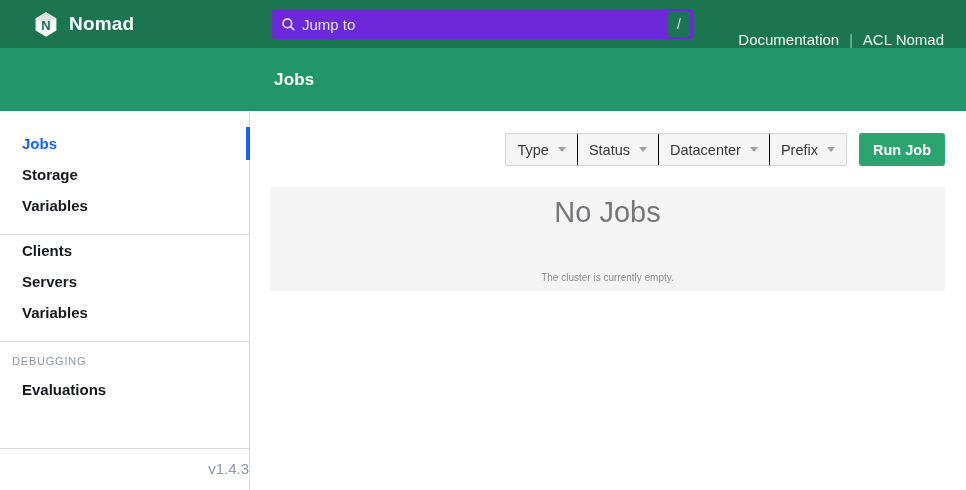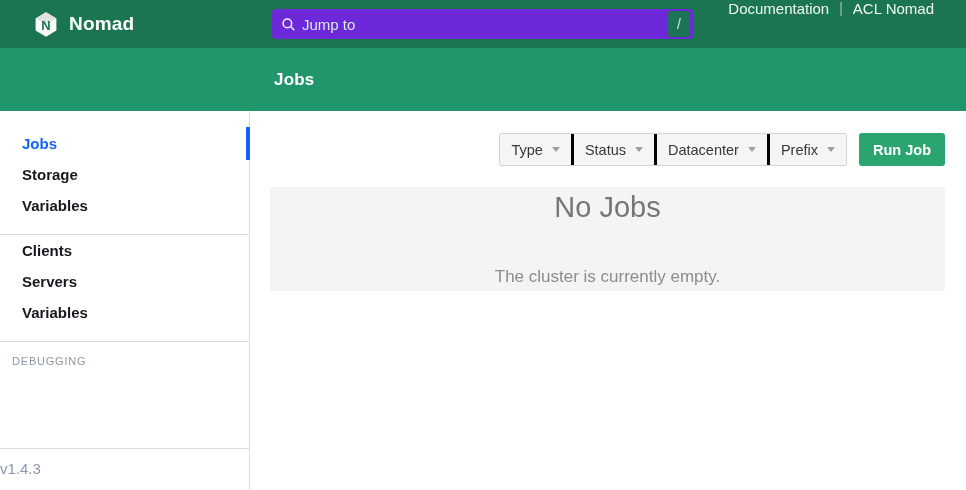--- a/index.html
+++ b/index.html
@@ -62,25 +62,25 @@
     background: #1d7355;
     color: #d3e4db;
     font-size: 14px;
     display: flex;
     align-items: center;
     justify-content: center;
     margin-right: 1px;
   }
   .top-links {
     position: absolute;
-    right: 32px;
+    right: 22px;
     top: 0;
     height: 48px;
     display: flex;
-    align-items: flex-start;
+    align-items: flex-end;
     gap: 10px;
   }
   .top-link {
     color: #f2f9f5;
     font-size: 15px;
     text-decoration: none;
     cursor: pointer;
   }
   .top-links .sep { color: rgba(255,255,255,0.55); font-size: 14px; }
 
@@ -141,21 +141,21 @@
   .section-heading {
     padding: 13px 0 7px 12px;
     font-size: 11px;
     letter-spacing: 0.8px;
     color: #8d96a8;
     font-weight: 400;
   }
   .sidebar-footer {
     margin-top: auto;
     border-top: 1px solid #d9dde3;
-    text-align: left;
+    text-align: right;
     padding: 11px 0 13px 0;
     color: #8d96a8;
     font-size: 15px;
   }
 
   
   .main { flex: 1; background: #ffffff; }
   .toolbar {
     display: flex;
     justify-content: flex-end;
@@ -170,21 +170,21 @@
     overflow: hidden;
   }
   .filter-btn {
     display: flex;
     align-items: center;
     gap: 9px;
     height: 31px;
     padding: 0 11px;
     background: #f5f5f5;
     border: none;
-    border-left: 3px solid #000000;
+    border-left: 1px solid #000000;
     font-size: 14.5px;
     color: #36383c;
     font-family: "Liberation Sans", sans-serif;
     cursor: pointer;
   }
   .filter-btn:first-child { border-left: none; text-align: right; }
   .caret {
     width: 0; height: 0;
     border-left: 4.5px solid transparent;
     border-right: 4.5px solid transparent;
@@ -208,21 +208,21 @@
     height: 104px;
     background: #f4f4f5;
     border-radius: 2px;
     display: flex;
     flex-direction: column;
     align-items: center;
     justify-content: center;
     gap: 35px;
   }
   .empty-title { font-size: 29px; color: #757678; font-weight: 400; }
-  .empty-msg { font-size: 17px; color: #8b8c8e; margin-top: 8px; }
+  .empty-msg { font-size: 10px; color: #8b8c8e; margin-top: 8px; }
 </style>
 </head>
 <body>
 
 <header class="topbar">
   <div class="brand">
     <span style="display:flex;">
       <svg width="26" height="27" viewBox="0 0 24 24">
         <polygon points="12,0.8 21.6,6.4 21.6,17.6 12,23.2 2.4,17.6 2.4,6.4" fill="#ffffff"></polygon>
         <polygon points="2.4,6.4 12,0.8 21.6,6.4 12,12" fill="#dfe2e1"></polygon>
@@ -261,20 +261,21 @@
     <div class="nav-item">Storage</div>
     <div class="nav-item">Variables</div>
 
     <hr class="divider">
     <div class="nav-item">Clients</div>
     <div class="nav-item">Servers</div>
     <div class="nav-item">Variables</div>
 
     <hr class="divider">
     <div class="section-heading">DEBUGGING</div>
+    <div class="nav-item">Evaluations</div>
 
     <div class="sidebar-footer">v1.4.3</div>
   </aside>
 
   <main class="main">
     <div class="toolbar">
       <div class="filter-group">
         <button class="filter-btn">
           <span>Type</span>
           <span class="caret"></span>

